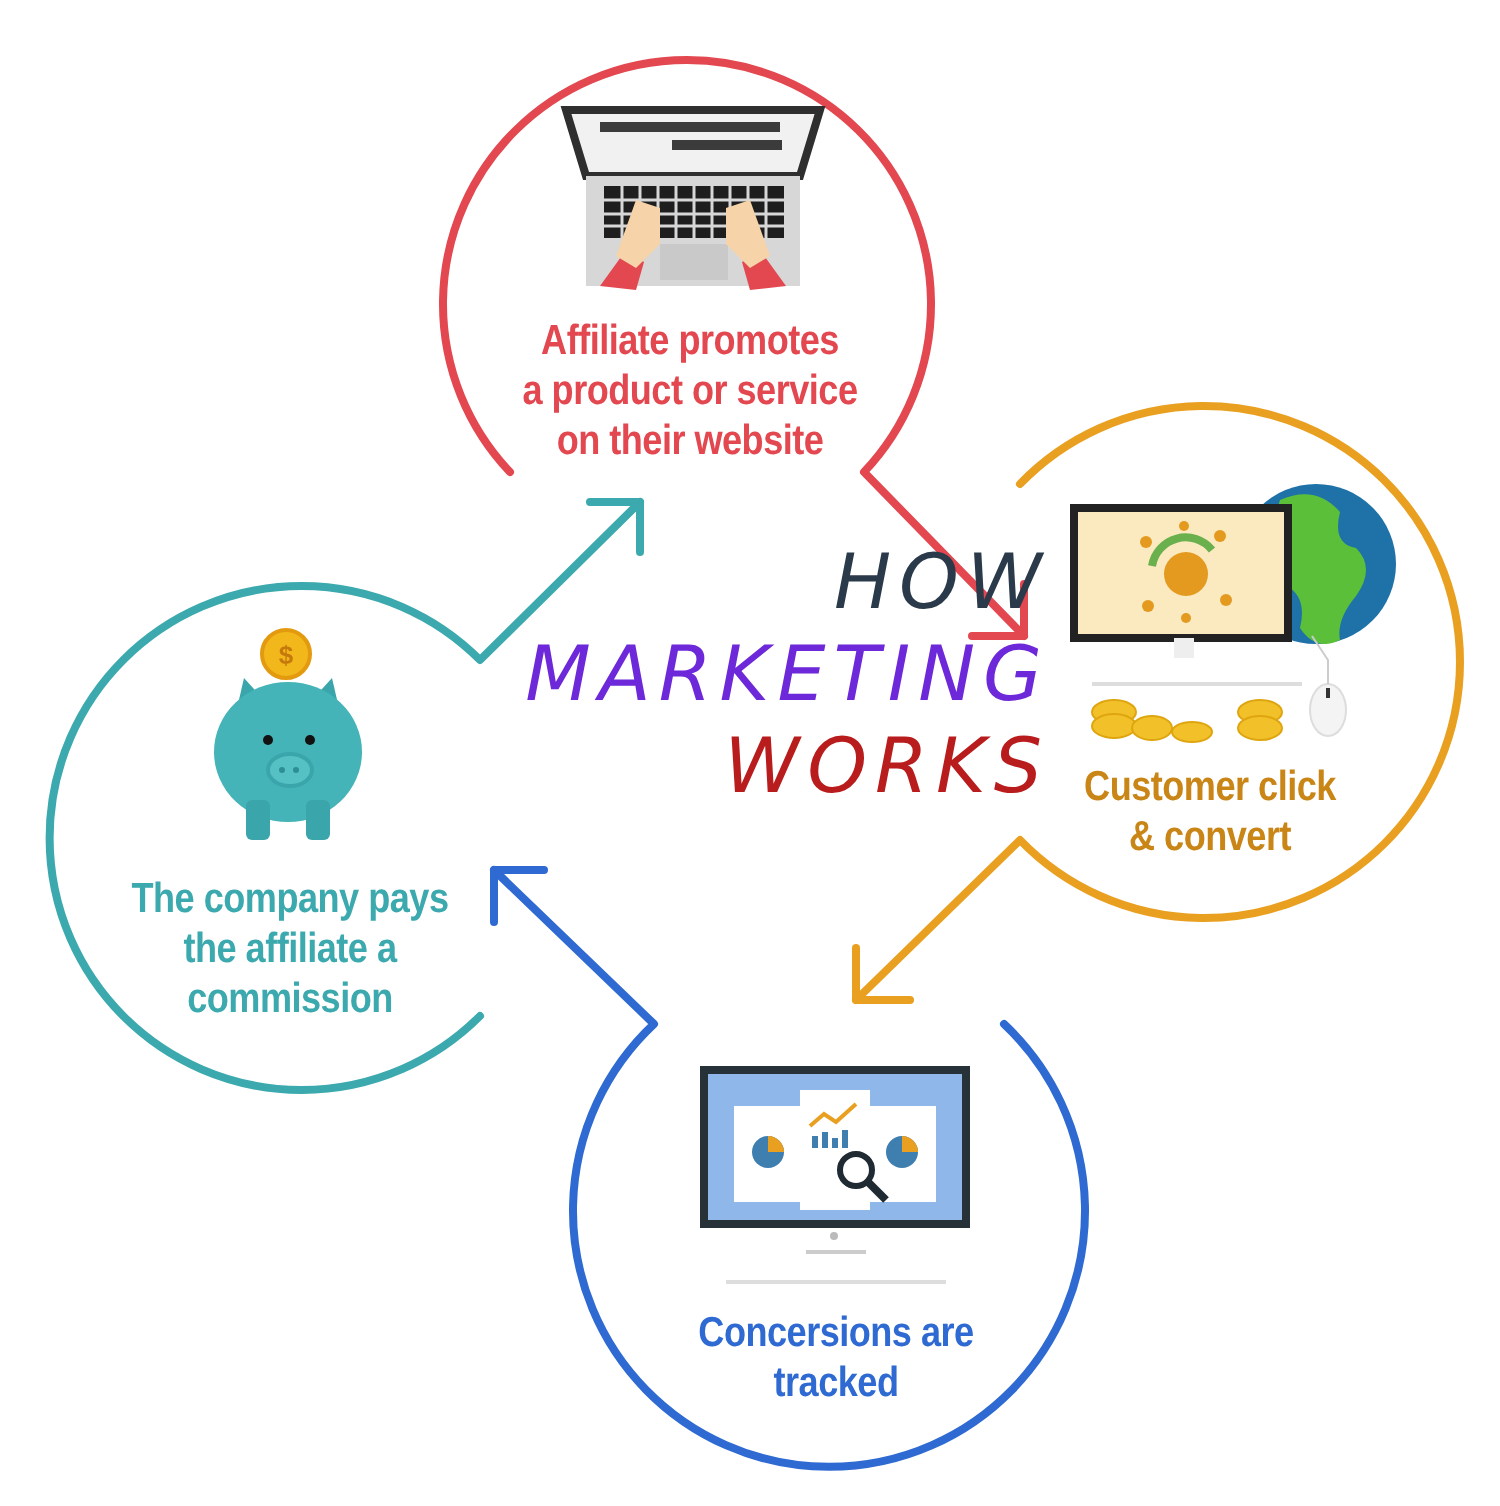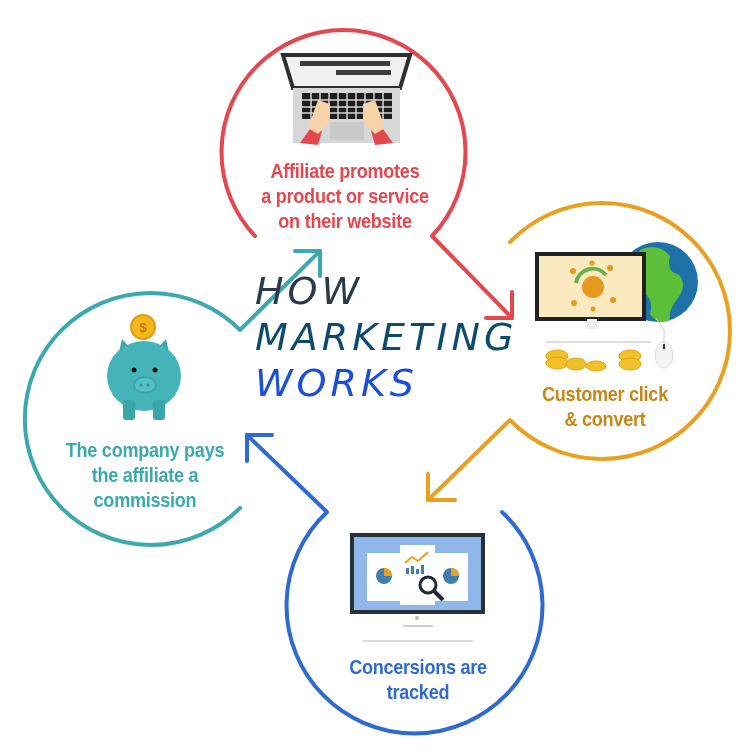--- a/index.html
+++ b/index.html
@@ -1,19 +1,19 @@
 <!DOCTYPE html>
 <html><head>
 <meta charset="utf-8">
 <style>
   html, body { margin:0; padding:0; background:#ffffff; }
   #stage { position:relative; width:750px; height:753px; overflow:hidden; background:#fff; font-family:"Liberation Sans", sans-serif; }
   svg.frame { position:absolute; left:0; top:0; }
   .label { position:absolute; text-align:center; font-family:"Liberation Sans", sans-serif; font-weight:bold; font-size:21px; line-height:25px; letter-spacing:-0.3px; transform:scaleX(0.86); transform-origin:center top; }
-  .title { position:absolute; text-align:left; font-family:"DejaVu Sans", sans-serif; font-style:italic; font-size:38px; line-height:46px; letter-spacing:4px; font-weight:normal; }
+  .title { position:absolute; text-align:right; font-family:"DejaVu Sans", sans-serif; font-style:italic; font-size:38px; line-height:46px; letter-spacing:4px; font-weight:normal; }
   .title .ln { display:block; }
 </style>
 </head>
 <body>
 
 <div id="stage">
 
   <svg class="frame" width="750" height="753" viewBox="0 0 750 753">
 
     <g fill="none" stroke="#e3474f" stroke-width="4" stroke-linecap="round" stroke-linejoin="round">
@@ -124,22 +124,22 @@
       <circle cx="134" cy="370" r="2.5" fill="#111"></circle>
       <circle cx="155" cy="370" r="2.5" fill="#111"></circle>
       <ellipse cx="145" cy="385" rx="11" ry="8" fill="#56c1c4" stroke="#3aa6ac" stroke-width="2"></ellipse>
       <circle cx="141" cy="385" r="1.5" fill="#2d8f93"></circle>
         <circle cx="148" cy="385" r="1.5" fill="#2d8f93"></circle>
     </g>
   </svg>
 
   <div class="title" style="left:255px; top:268px; width:270px;">
     <span class="ln" style="color:#2b3a4a;">HOW</span>
-    <span class="ln" style="color:#0c4a6e;">MARKETING</span>
-    <span class="ln" style="color:#1d4ed8;">WORKS</span>
+    <span class="ln" style="color:#6d28d9;">MARKETING</span>
+    <span class="ln" style="color:#b91c1c;">WORKS</span>
   </div>
 
   <div class="label" style="left:230px; top:158px; width:230px; color:#e3474f;">
     <div>Affiliate promotes</div>
     <div>a product or service</div>
     <div>on their website</div>
   </div>
 
   <div class="label" style="left:510px; top:381px; width:190px; color:#c98516;">
     <div>Customer click</div>

